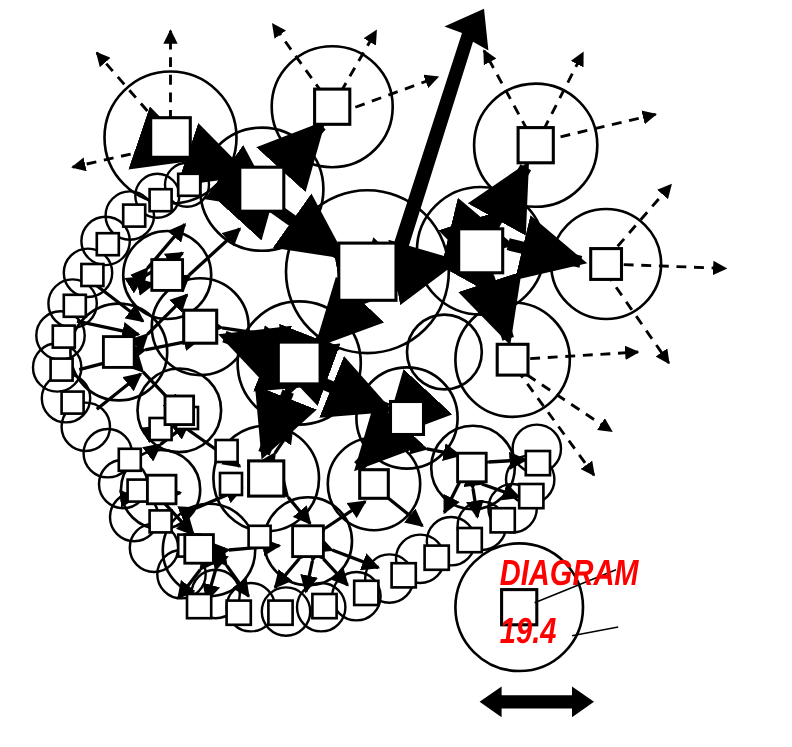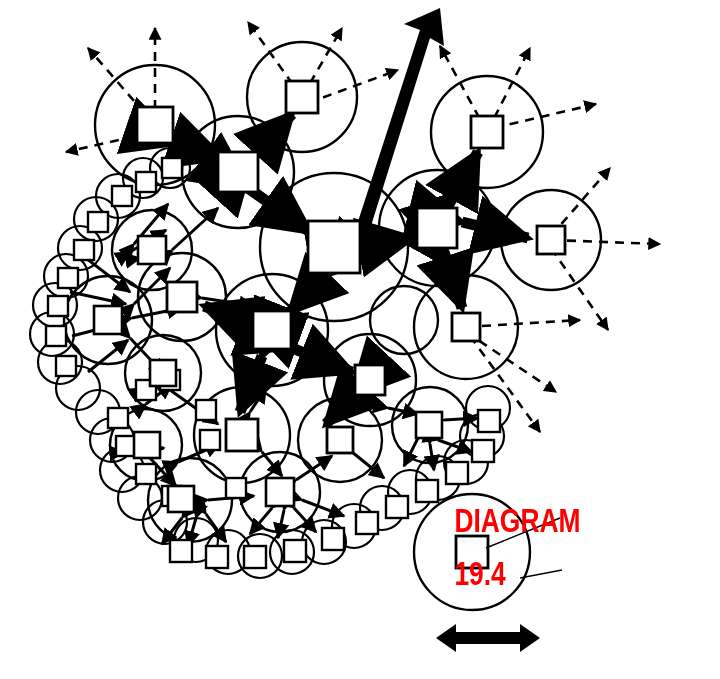--- a/index.html
+++ b/index.html
@@ -1,18 +1,18 @@
 <!DOCTYPE html>
 <html><head>
 <meta charset="utf-8">
 <style>
   html,body{margin:0;padding:0;background:#ffffff;}
   body{width:720px;height:679px;position:relative;overflow:hidden;
        font-family:"Liberation Sans",sans-serif;}
-  #stage{position:absolute;left:0;top:0;width:720px;height:651px;}
+  #stage{position:absolute;left:0;top:0;width:720px;height:651px;font-style:italic;}
   svg{display:block;}
   .node-sq{fill:#ffffff;stroke:#000000;}
   .circ{fill:none;stroke:#000000;}
   .lbl{fill:#FF0000;font-family:"Liberation Sans",sans-serif;
        font-weight:bold;font-size:33px;letter-spacing:0px;
        transform:scaleX(0.80);transform-origin:left;}
   .leader{stroke:#000000;stroke-width:1.4;fill:none;}
 </style>
 </head>
 <body>

